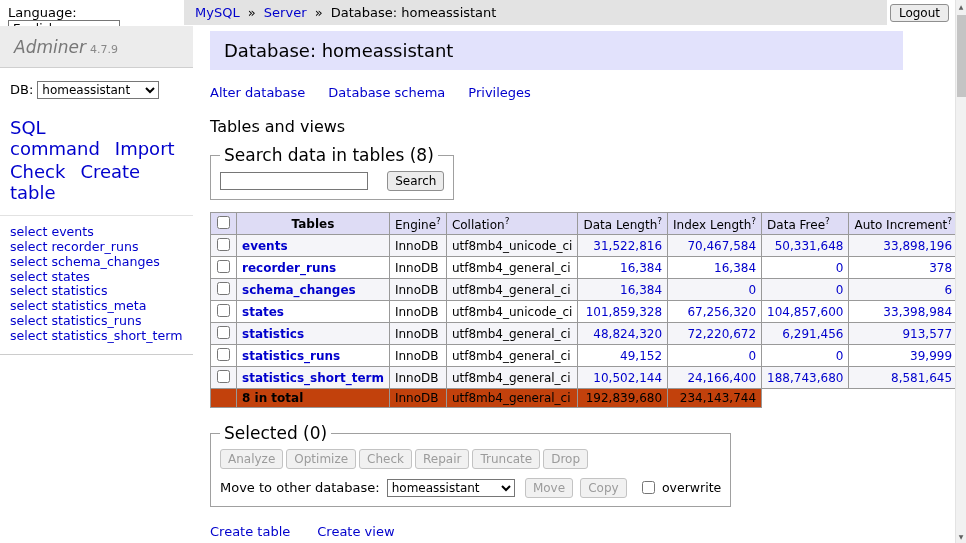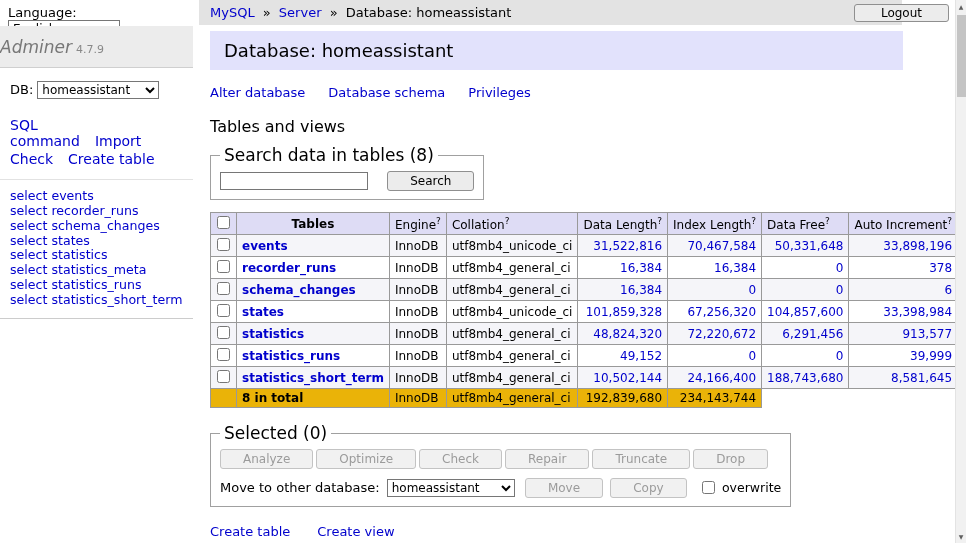--- a/index.html
+++ b/index.html
@@ -5,49 +5,49 @@
   * { box-sizing: border-box; }
   html,body { margin:0; padding:0; }
   body {
     width:966px; height:543px; overflow:hidden; position:relative;
     background:#fff; color:#000;
     font-family:"DejaVu Sans","Liberation Sans",sans-serif; font-size:13px;
   }
   a { color:#0000cc; text-decoration:none; cursor:pointer; }
   button {
     font-family:inherit; font-size:12px; color:#000;
-    background:#ececec; border:1px solid #8f8f8f; border-radius:3px; padding:2px 22px;
+    background:#ececec; border:1px solid #8f8f8f; border-radius:3px; padding:2px 7px;
   }
   button:disabled { color:#9b9b9b; border-color:#c3c3c3; background:#f1f1f1; }
   select { font-family:inherit; font-size:12px; background:#fff; border:1px solid #767676; }
   input[type=text] { font-family:inherit; font-size:12px; border:1px solid #767676; padding:1px 3px; }
 
   
   .lang-bar { position:absolute; top:0; left:0; width:178px; height:26px; padding:5px 0 0 8px; }
   .lang-bar select { width:112px; }
   .breadcrumb-bar {
-    position:absolute; left:199px; top:0; width:703px; height:25px;
+    position:absolute; left:184px; top:0; width:703px; height:25px;
     background:#e3e3e3; line-height:25px; padding-left:11px; white-space:nowrap;
   }
   .breadcrumb-bar .sep { color:#000; margin:0 4px; }
-  .logout-btn { position:absolute; top:4px; right:17px; padding:1px 26px; }
+  .logout-btn { position:absolute; top:4px; right:17px; padding:1px 8px; }
 
   
   .sidebar { position:absolute; top:26px; left:0; width:193px; bottom:0; background:#fff; }
   .sidebar h1 {
-    margin:0; padding:11px 0 10px; background:#ececec; border-bottom:1px solid #cfcfcf;
+    margin:0; padding:11px 14px 10px; background:#ececec; border-bottom:1px solid #cfcfcf;
     font-weight:400; font-size:17px;
   }
   .app-name { font-style:italic; color:#777; }
   .app-version { font-size:11px; color:#888; margin-left:4px; }
   .db-row { padding:13px 10px 9px; }
   .db-row select { width:122px; margin-left:4px; }
   .cmd-links { padding:9px 10px 10px; border-bottom:1px solid #e2e2e2; }
   .cmd-links p { margin:0 0 2px; }
-  .cmd-links a { margin-right:15px; font-size:14px; }
+  .cmd-links a { margin-right:15px; font-size:18px; }
   .table-list { padding:9px 10px 10px; border-bottom:1px solid #ccc; }
   .table-list a { display:block; font-size:12.6px; line-height:1.02; padding:1px 0; }
 
   
   .content { position:absolute; left:193px; top:25px; right:11px; bottom:0; padding:0 52px 0 17px; overflow:hidden; background:#fff; }
   h2.db-title { margin:6px 0 0; background:#e2e2fc; padding:9px 14px; font-weight:400; font-size:18px; }
   .action-links { margin:15px 0 0; }
   .action-links a { margin-right:23px; }
   h3 { font-weight:400; font-size:16px; margin:17px 0 9px; }
 
@@ -59,21 +59,21 @@
   table.data { border-collapse:collapse; margin-top:12px; font-size:12px; }
   .data th, .data td { border:1px solid #999; padding:2px 5px; white-space:nowrap; }
   .data thead th { background:#dedcf5; font-weight:400; text-align:left; }
   .data thead th.col-table { font-weight:700; text-align:center; }
   .data thead th sup { font-size:9px; }
   .data td.check, .data th.check { text-align:center; width:20px; }
   .data td.num { text-align:right; }
   .data td.num a { color:#0000cc; }
   .data a.tbl { font-weight:700; }
   .data tbody tr:nth-child(odd) { background:#f5f5f9; }
-  .data tfoot td { background:#eab308; }
+  .data tfoot td { background:#c2410c; }
   .data tfoot .bold { font-weight:700; }
   .data tfoot td.num { text-align:right; color:#000; }
   .data input[type=checkbox] { margin:1px; }
 
   .selected-fieldset { margin-top:15px; }
   .sel-buttons { margin-bottom:9px; }
   .sel-buttons button { margin-right:3px; }
   .move-row { font-size:13px; }
   .move-row select { width:128px; margin:0 3px; }
   .move-row button { margin-left:3px; }

